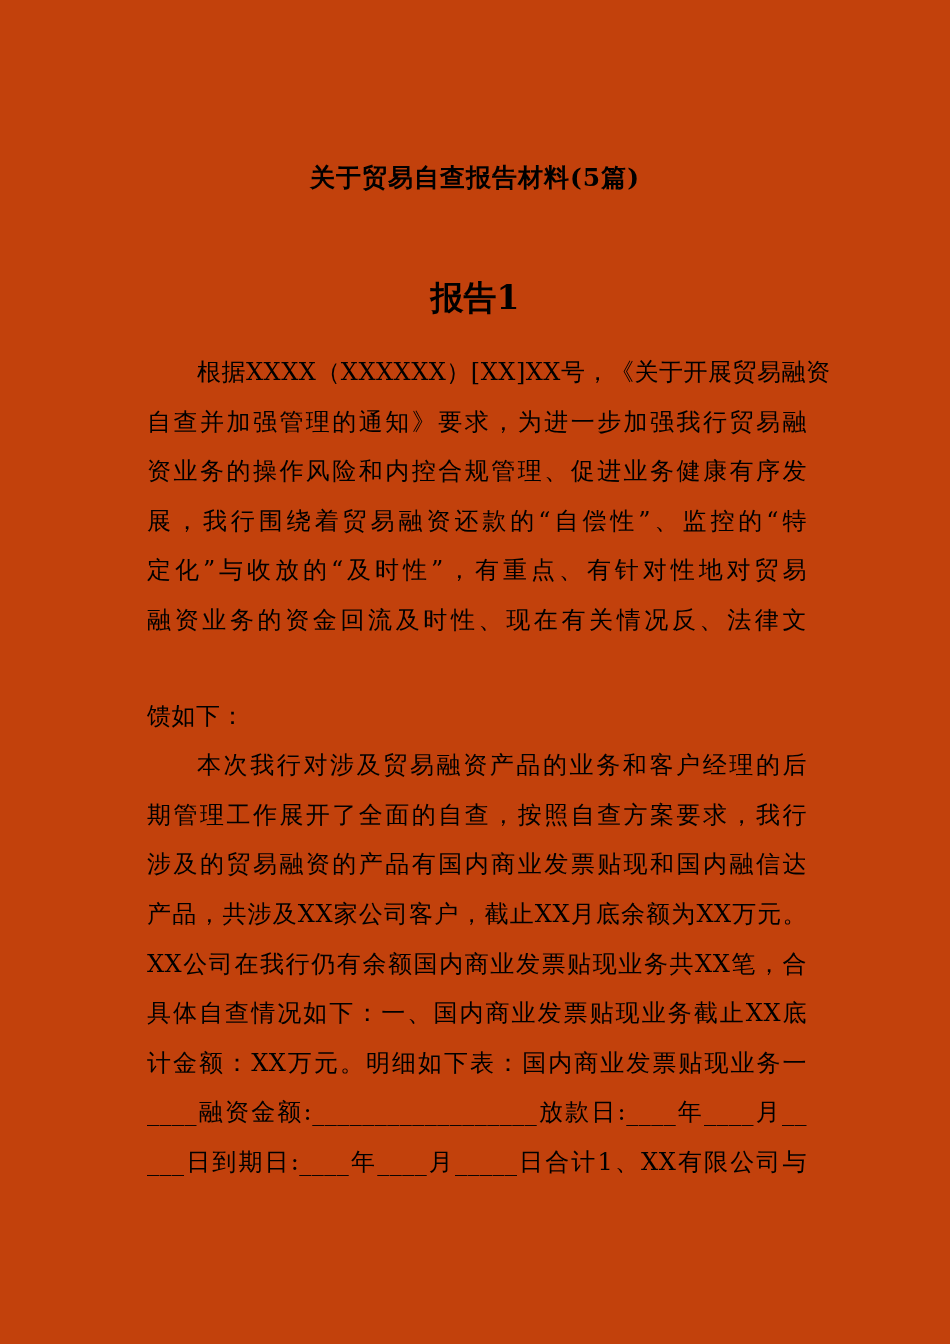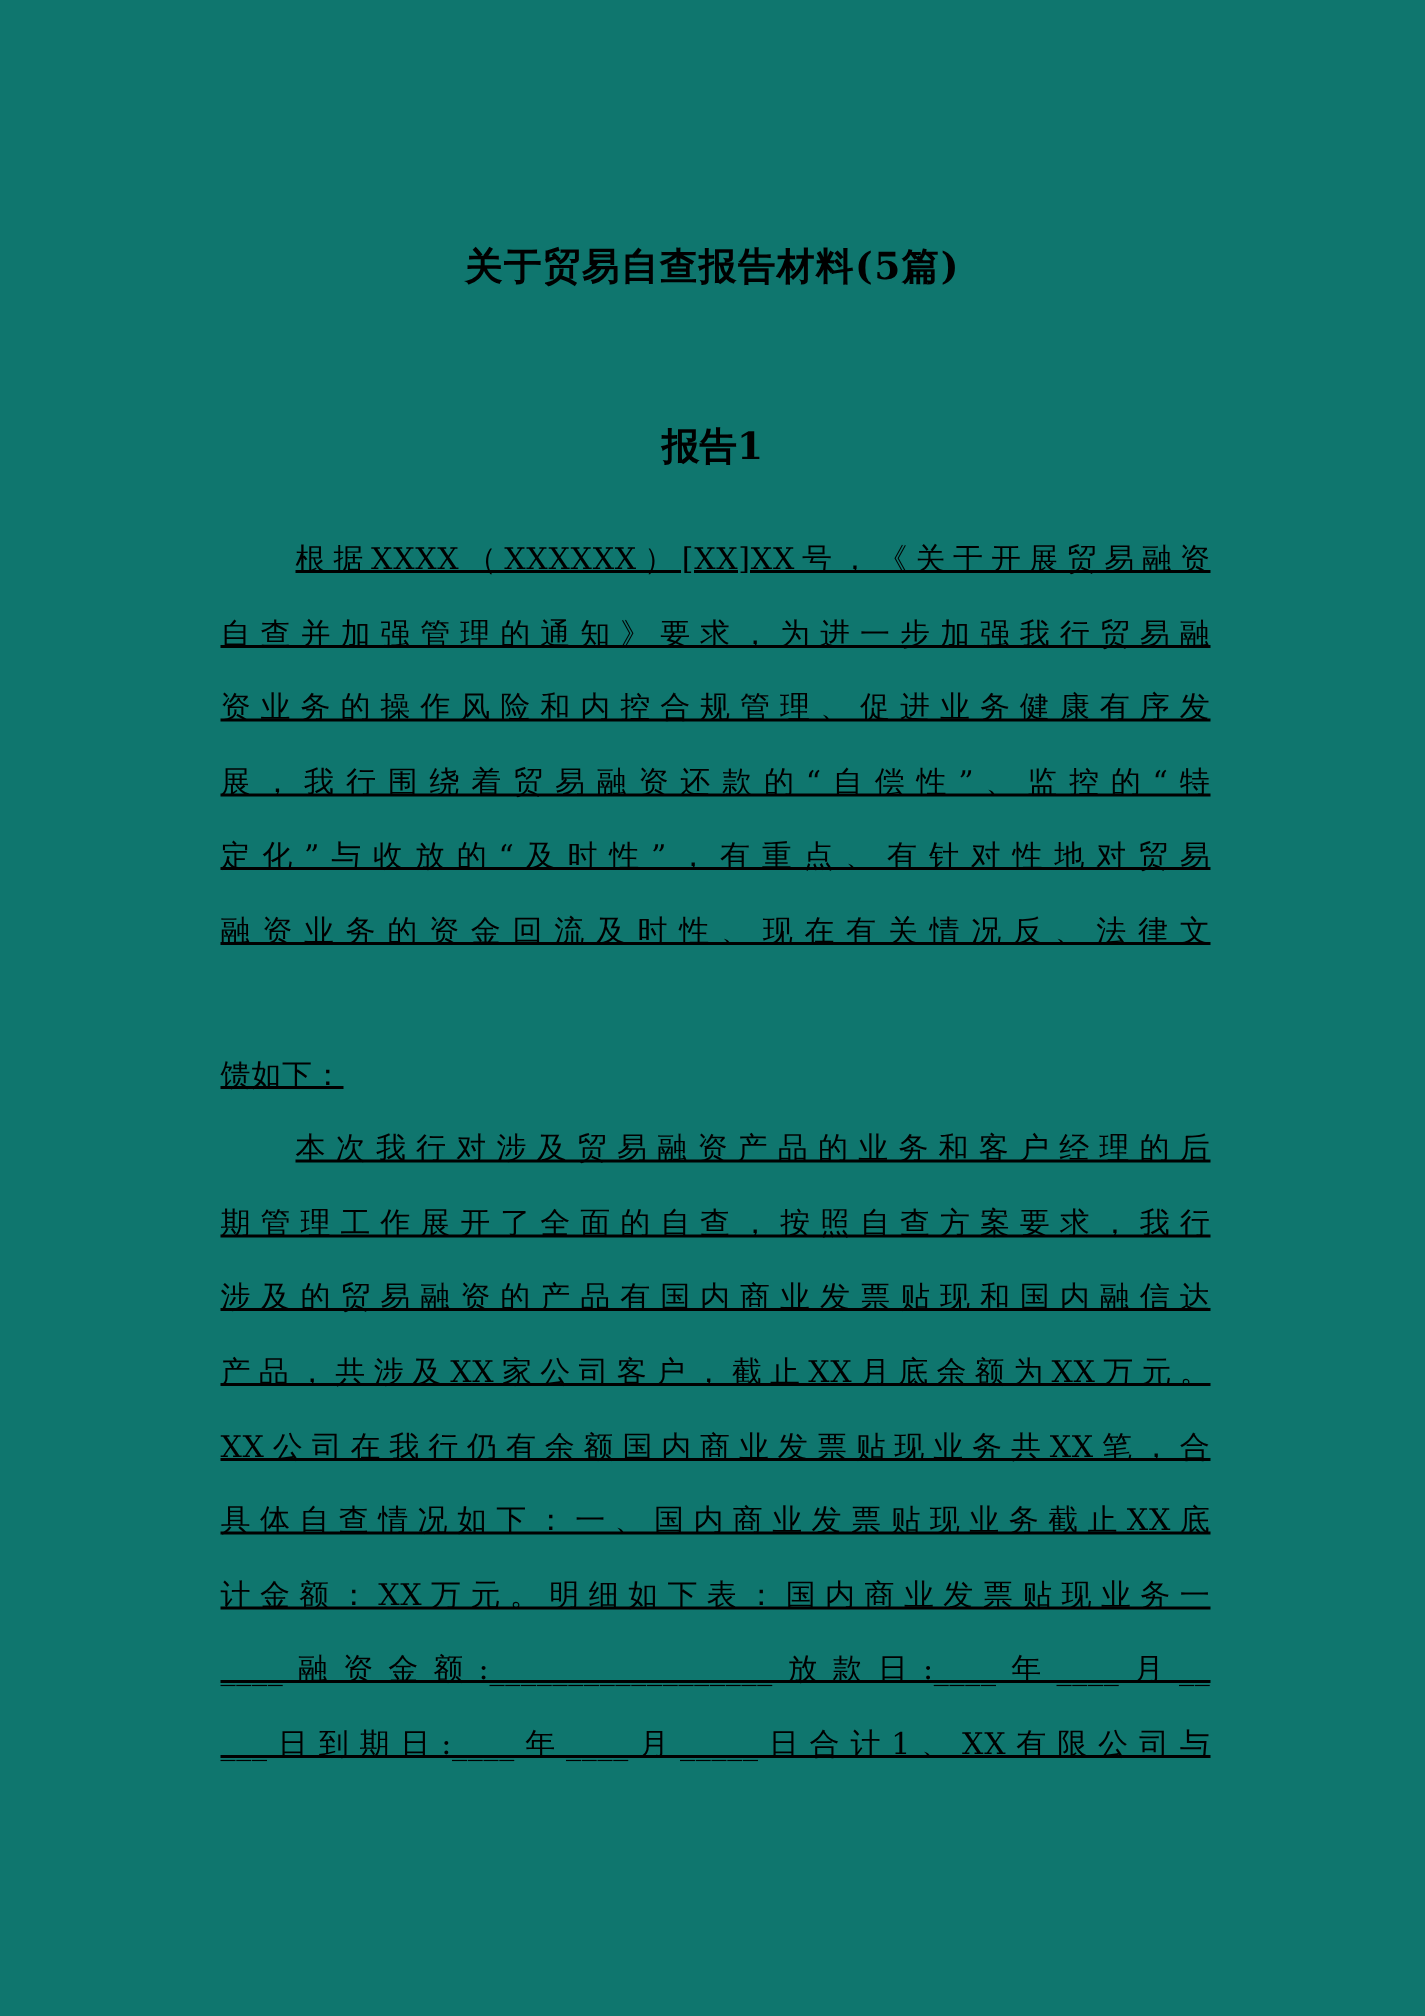--- a/index.html
+++ b/index.html
@@ -13,60 +13,59 @@
       position: relative;
       overflow: hidden;
       font-family: "DejaVu Serif", "Liberation Serif", serif;
       color: #000000;
     }
     .page {
       position: absolute;
       left: 0; top: 0;
       width: 950px;
       height: 1344px;
-      background: #0f766e;
+      background: #c2410c;
     }
     .doc-title {
       position: absolute;
       top: 160px;
       left: 0;
       width: 950px;
       text-align: center;
       font-size: 25px;
       font-weight: bold;
       letter-spacing: 1px;
       line-height: 36px;
       white-space: nowrap;
     }
     .section-heading {
       position: absolute;
       top: 280px;
       left: 0;
       width: 950px;
       text-align: center;
-      font-size: 25px;
+      font-size: 33px;
       font-weight: bold;
       line-height: 36px;
       white-space: nowrap;
     }
     .body {
       position: absolute;
       left: 147px;
       top: 352px;
       width: 660px;
     }
     .line {
       height: 49.6px;
       line-height: 40px;
-      font-size: 20px;
+      font-size: 24px;
       white-space: nowrap;
       text-align: justify;
       text-align-last: justify;
       letter-spacing: 0.5px;
-      text-decoration: underline;
     }
     .line.last {
       text-align-last: left;
       margin-top: 46px;
     }
     .line.indent {
       padding-left: 50px;
     }
   </style>
 </head>

